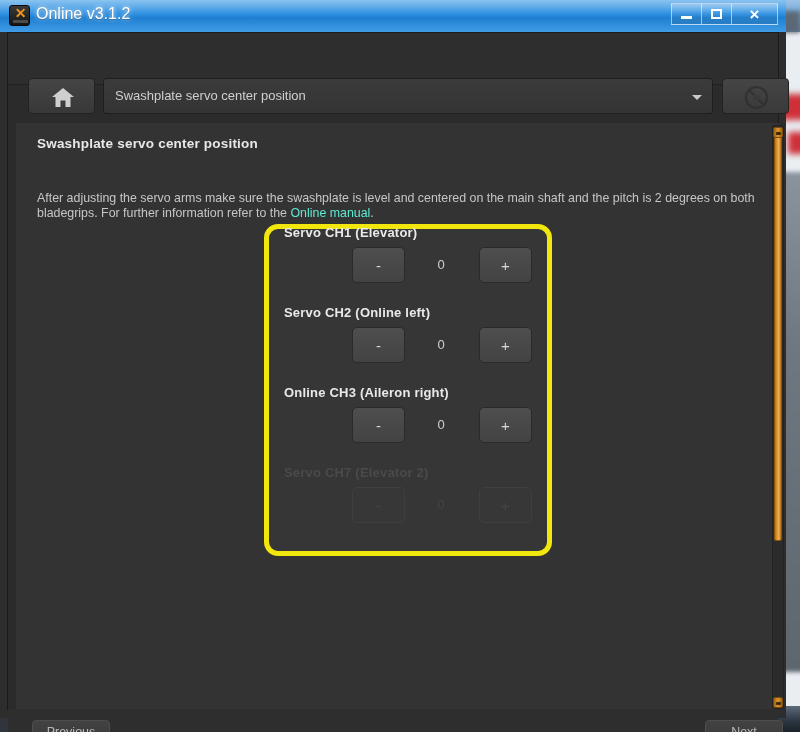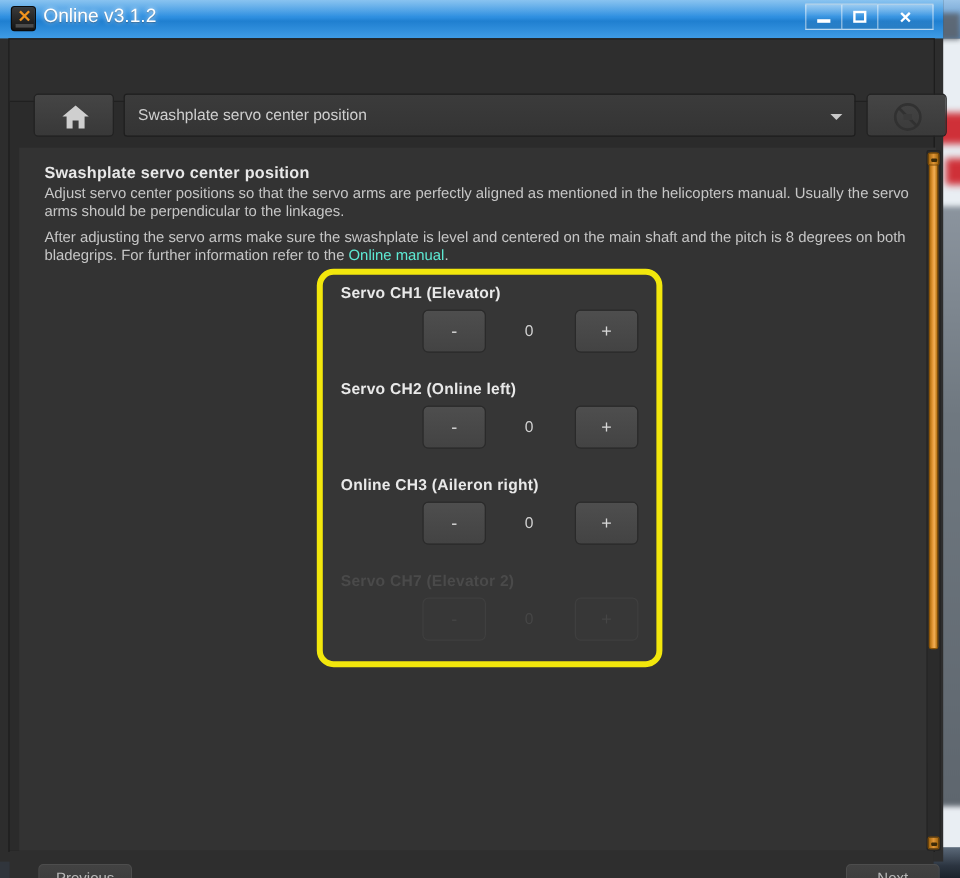--- a/index.html
+++ b/index.html
@@ -304,21 +304,21 @@
     position: absolute;
     left: 248px; top: 101px;
     width: 288px; height: 332px;
     border: 5px solid #f2e70c;
     border-radius: 14px;
     background: rgba(255,255,255,0.015);
   }
 
   #servo-list {
     position: absolute;
-    left: 248px; top: 109px;
+    left: 248px; top: 98px;
     width: 288px; height: 340px;
   }
   .servo-row { position: absolute; left: 0; width: 288px; height: 80px; }
   #servo-row-0 { top: 4px; }
   #servo-row-1 { top: 84px; }
   #servo-row-2 { top: 164px; }
   #servo-row-3 { top: 244px; }
 
   .servo-label {
     position: absolute;
@@ -495,23 +495,22 @@
           <circle cx="12.5" cy="12.5" r="10.5" fill="none" stroke="#313131" stroke-width="2.2"></circle>
           <line x1="5.2" y1="5.2" x2="19.8" y2="19.8" stroke="#313131" stroke-width="2.2"></line>
           <path d="M9 10 L16 10 L16 15 L9 15 Z" fill="#3a3a3a"></path>
         </svg>
       </div>
 
       <div id="page">
 
         <div id="page-title">Swashplate servo center position</div>
 
-        <div class="page-para" id="para-1">Adjust servo center positions so that the servo arms are perfectly aligned as mentioned in the helicopters manual. Usually the servo arms should be perpendicular to the linkages.</div>
-
-        <div class="page-para" id="para-2"><span>After adjusting the servo arms make sure the swashplate is level and centered on the main shaft and the pitch is 8 degrees on both bladegrips. For further information refer to the </span><a id="online-manual-link" href="#">Online manual</a><span>.</span></div>
+
+        <div class="page-para" id="para-2"><span>After adjusting the servo arms make sure the swashplate is level and centered on the main shaft and the pitch is 2 degrees on both bladegrips. For further information refer to the </span><a id="online-manual-link" href="#">Online manual</a><span>.</span></div>
 
         <div id="servo-panel-highlight"></div>
 
         <div id="servo-list">
 
           <div class="servo-row" id="servo-row-0">
             <div class="servo-label">Servo CH1 (Elevator)</div>
             <div class="step-btn step-minus">-</div>
             <div class="servo-value">0</div>
             <div class="step-btn step-plus">+</div>

